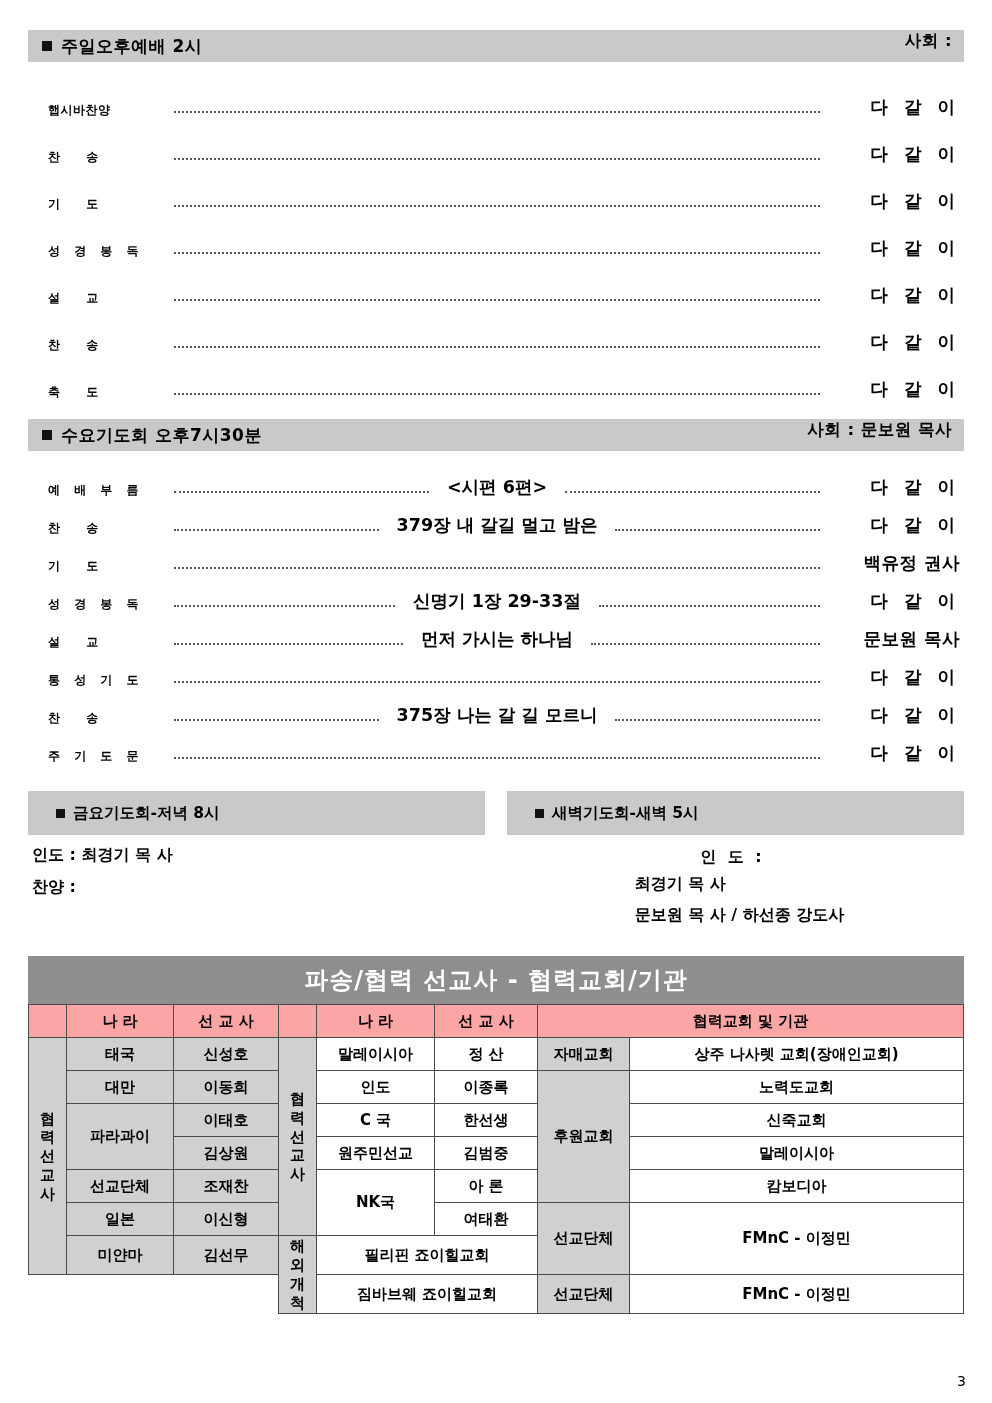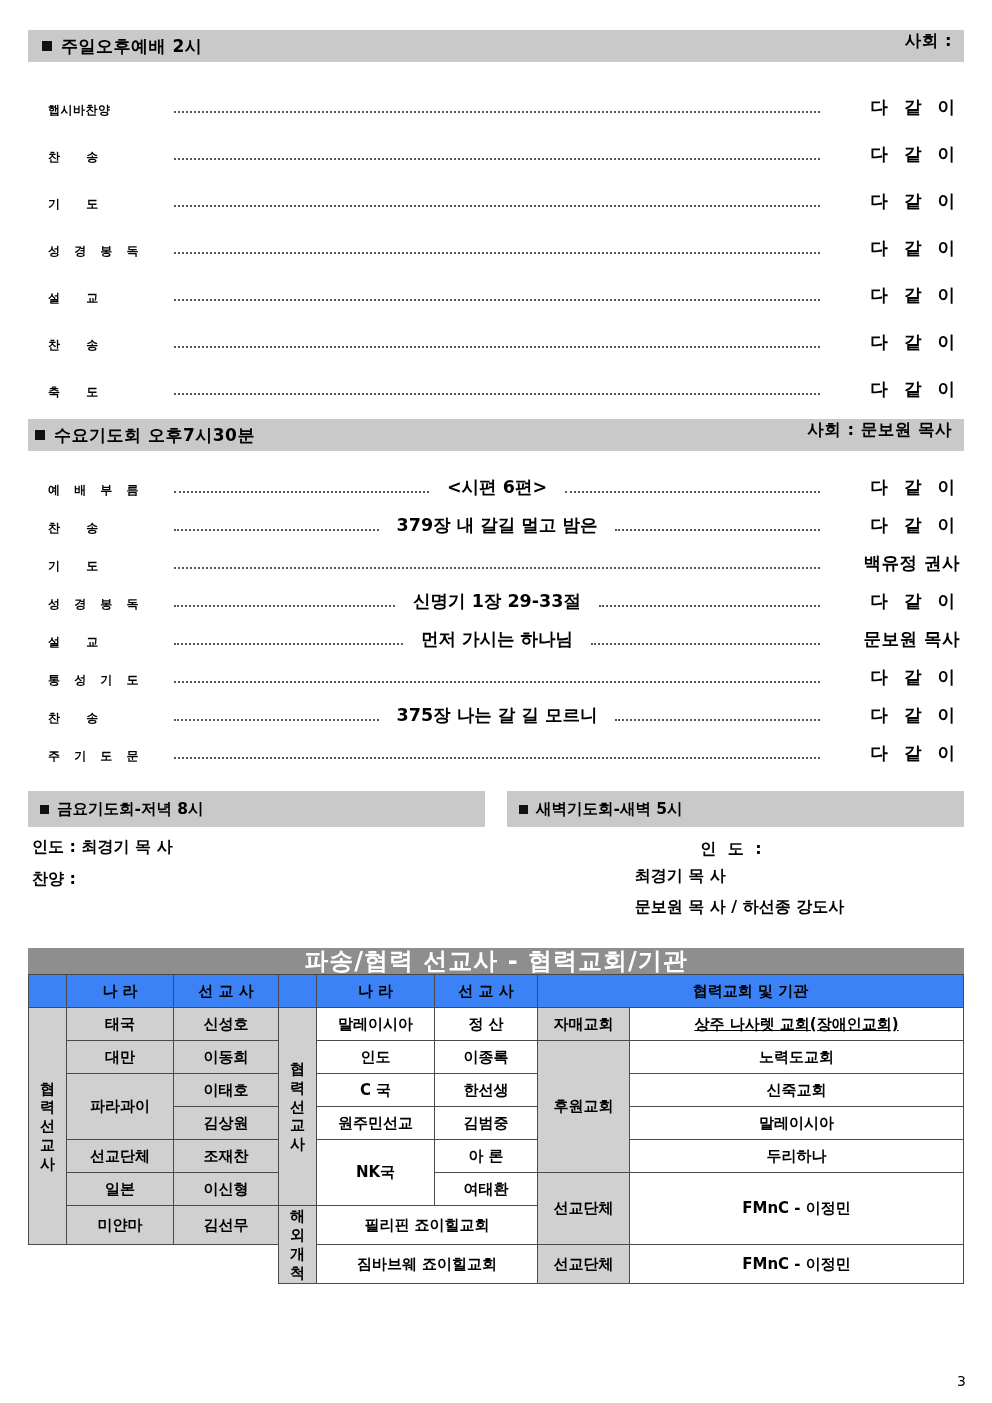--- a/index.html
+++ b/index.html
@@ -82,39 +82,39 @@
 
   
   .twocol {
     display: flex;
     gap: 22px;
     margin-top: 26px;
   }
   .twocol > div { flex: 1 1 0; }
   .smallbar {
     background: #c9c9c9;
-    height: 36px;
+    height: 44px;
     display: flex;
     align-items: center;
     gap: 8px;
-    padding-left: 12px;
+    padding-left: 28px;
     font-size: 15.5px;
     font-weight: bold;
   }
   .smallbar .sq { width: 9px; height: 9px; background: #111; }
   .fri-body { padding: 4px 0 0 4px; font-size: 16px; font-weight: bold; line-height: 2.0; }
   .dawn-body { display: flex; align-items: center; padding: 12px 0 0 8px; flex-direction: column; }
   .dawn-body .lbl { font-size: 16px; font-weight: bold; letter-spacing: 3px; margin-right: 14px; }
   .dawn-body .lines { font-size: 16px; font-weight: bold; line-height: 1.95; }
 
   
   .mtitlebar {
     margin-top: 26px;
     background: #8e8e8e;
-    height: 26px;
+    height: 48px;
     display: flex;
     align-items: center;
     justify-content: center;
     color: #ffffff;
     font-size: 24px;
     font-weight: bold;
     letter-spacing: 1px;
   }
   table.miss {
     width: 100%;
@@ -124,30 +124,30 @@
     font-weight: bold;
   }
   table.miss td, table.miss th {
     border: 1px solid #4a4a4a;
     text-align: center;
     height: 33px;
     padding: 1px 3px;
     font-weight: bold;
     font-size: 15px;
   }
-  table.miss th { background: #3b82f6; }
+  table.miss th { background: #fca5a5; }
   td.shade { background: #d0d0d0; }
   td.vert {
     background: #d0d0d0;
     width: 34px;
     font-size: 15px;
     line-height: 1.25;
   }
   td.left { text-align: left; padding-left: 8px; }
-  .small { font-size: 12.5px; text-decoration: underline; }
+  .small { font-size: 12.5px; }
 
   .pagenum {
     position: absolute;
     right: 26px;
     bottom: 14px;
     font-size: 14px;
   }
 </style>
 </head>
 <body>
@@ -193,21 +193,21 @@
       <span class="dots"></span>
       <span class="who spaced">다 같 이</span>
     </div>
     <div class="row">
       <span class="label lab-sp">축      도</span>
       <span class="dots"></span>
       <span class="who spaced">다 같 이</span>
     </div>
   </div>
 
-  <div class="bar" style="margin-top:18px;padding-left:7px;">
+  <div class="bar" style="margin-top:18px;">
     <span class="left">
       <span class="sq"></span>
       <span>수요기도회 오후7시30분</span>
     </span>
     <span class="right">사회 : 문보원 목사</span>
   </div>
 
   <div class="order tight">
     <div class="row">
       <span class="label lab-sp2">예 배 부 름</span>
@@ -346,21 +346,21 @@
       <td>원주민선교</td>
       <td>김범중</td>
       <td class="left">말레이시아</td>
     </tr>
 
     <tr>
       <td class="shade">선교단체</td>
       <td class="shade">조재찬</td>
       <td rowspan="2">NK국</td>
       <td>아   론</td>
-      <td class="left">두리하나</td>
+      <td class="left">캄보디아</td>
     </tr>
 
     <tr>
       <td class="shade">일본</td>
       <td class="shade">이신형</td>
       <td>여태환</td>
       <td class="shade" rowspan="2">선교단체</td>
       <td class="left" rowspan="2">FMnC - 이정민</td>
     </tr>
 

